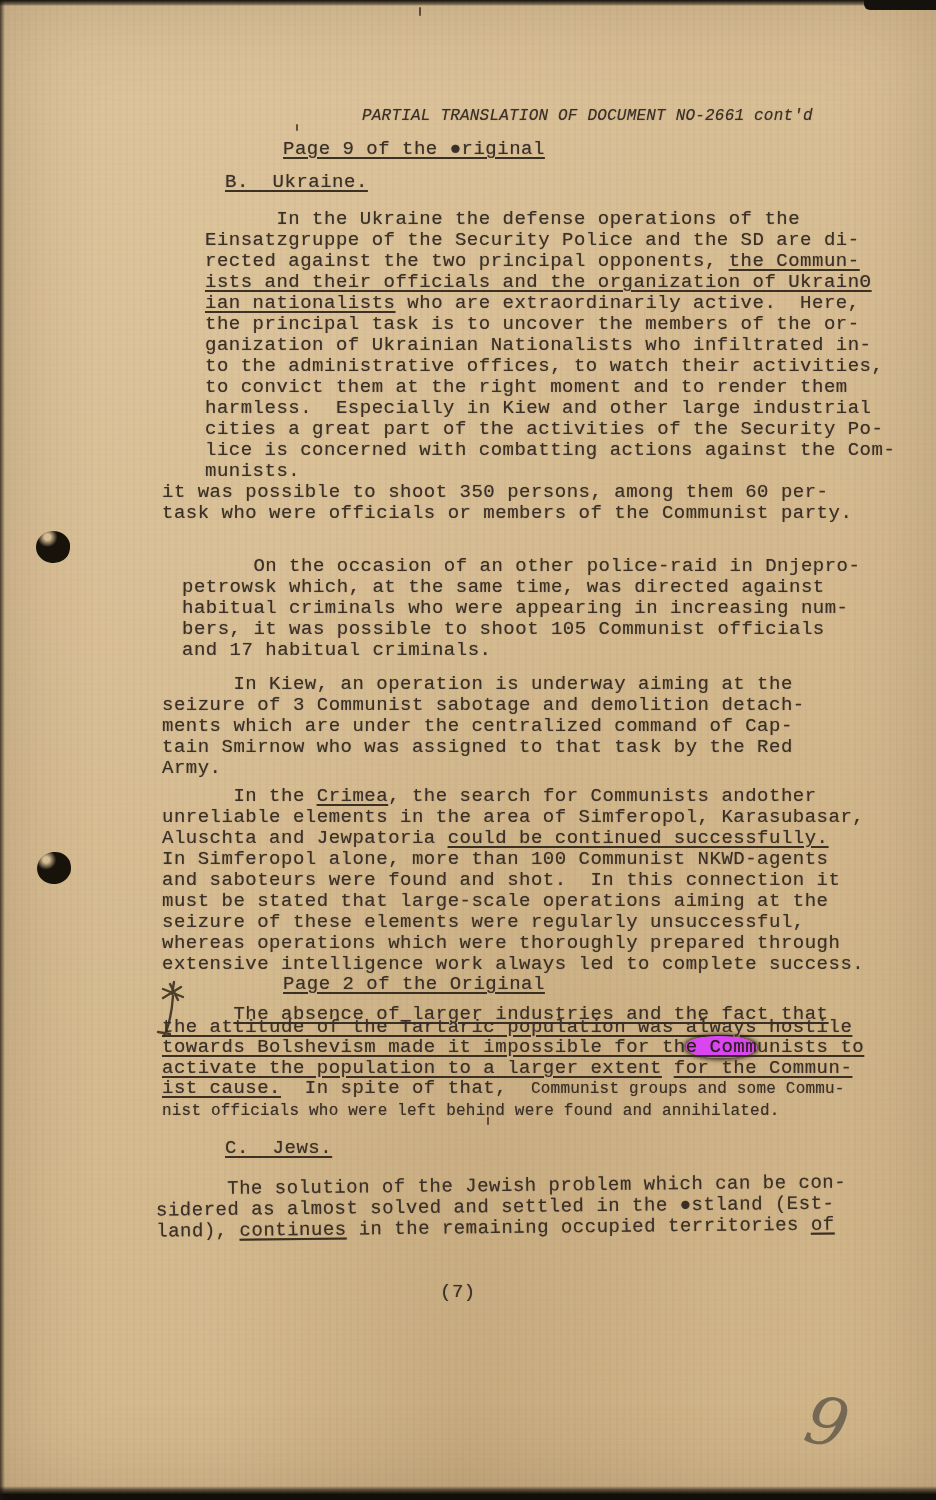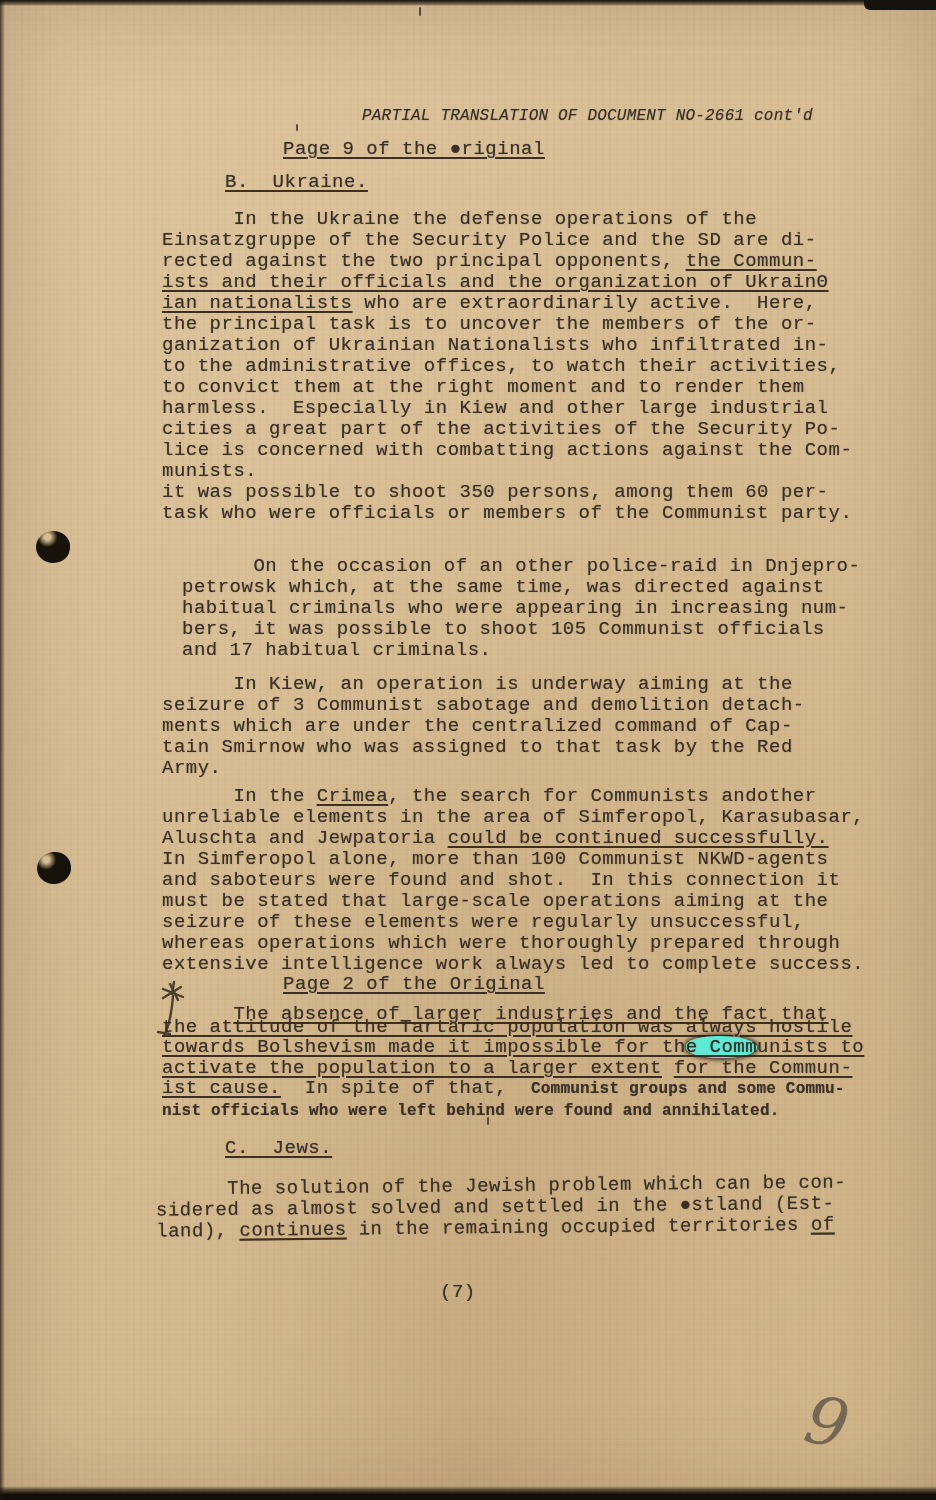--- a/index.html
+++ b/index.html
@@ -34,28 +34,28 @@
   .speck-1{left:419px;top:7px;width:2px;height:9px;}
   .speck-2{left:296px;top:124px;width:2px;height:7px;}
   .speck-3{left:487px;top:1117px;width:2px;height:8px;}
   
   .block{position:absolute;left:162px;white-space:pre;color:#3a3028;
     font:19px/21px "Liberation Mono", monospace;letter-spacing:.5px;
     text-shadow:0 0 1px rgba(40,30,18,.5);}
   .line{min-height:21px;}
   .u{text-decoration:underline;text-decoration-thickness:2px;
      text-underline-offset:3px;text-decoration-color:rgba(48,38,26,.85);}
-  .alt{font-size:16px;font-weight:bold;letter-spacing:.2px;}
-  .blot{background:#5eead4;border-radius:46% 54% 50% 50%;
+  .alt{font-size:16px;font-weight:normal;letter-spacing:.2px;}
+  .blot{background:#d946ef;border-radius:46% 54% 50% 50%;
      box-shadow:0 0 4px 2px rgba(34,27,18,.85);color:rgba(34,27,18,.95);}
   .overlap{margin-top:-8px;}
   .docref{top:107px;left:362px;font-size:16px;line-height:19px;letter-spacing:.2px;font-style:italic;}
   .h-page9{top:139px;left:283px;text-align:center;}
   .h-ukraine{top:172px;left:225px;}
-  .p1{top:209px;}
+  .p1{top:209px;margin-left:43px;}
   .p2{top:482px;}
   .p3{top:556px;margin-left:20px;}
   .p4{top:674px;}
   .p5{top:786px;}
   .h-page10{top:974px;left:283px;}
   .p6{top:1004px;}
   .p6 .line{min-height:20px;line-height:20.5px;}
   .h-jews{top:1138px;left:225px;}
   .p7{top:1176px;left:156px;transform:rotate(-0.6deg);}
   .pagenum{top:1282px;left:440px;}

